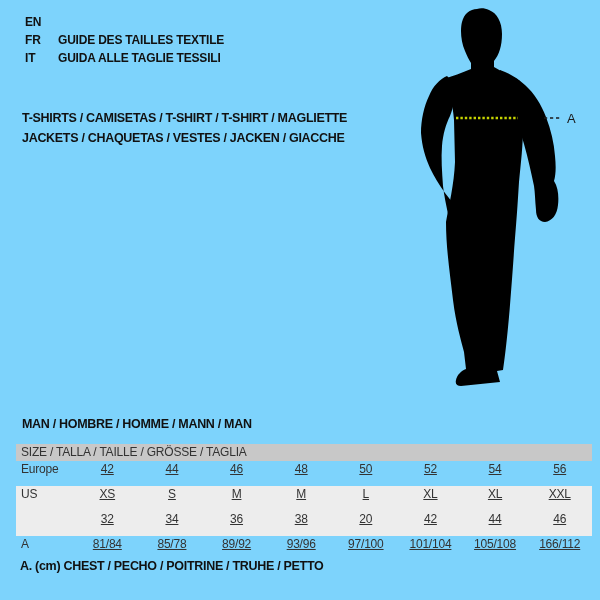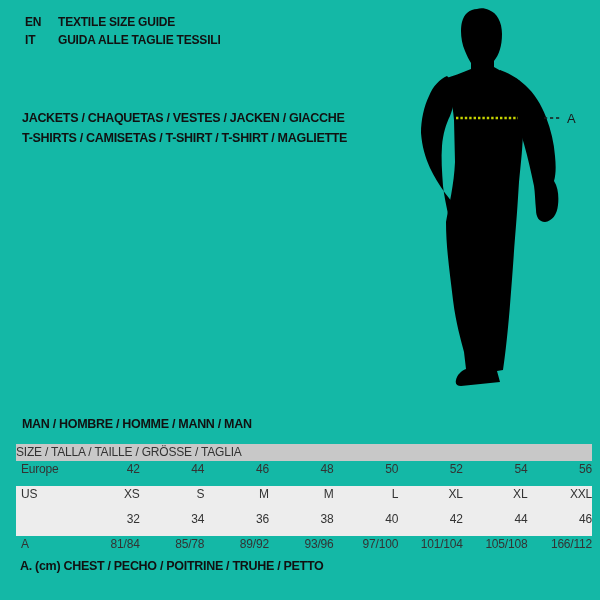--- a/index.html
+++ b/index.html
@@ -1,59 +1,62 @@
 <!DOCTYPE html>
 <html style="--header-bg: #c8c8c8; --stripe-bg: #ededed;"><head>
 <meta charset="utf-8">
 <style>
   html,body { margin:0; padding:0; background:#fff; }
   .stage {
-    position:relative; width:600px; height:600px; background:#14b8a6;
+    position:relative; width:600px; height:600px; background:#7dd3fc;
     font-family:"Liberation Sans", sans-serif; color:#111; overflow:hidden;
   }
   
   .lang-list { position:absolute; left:25px; top:13px; font-size:12px; font-weight:bold; letter-spacing:-0.2px; }
   .lang-row  { display:flex; height:18.2px; align-items:center; }
   .lang-code { width:33px; }
   
   .cats { position:absolute; left:22px; top:109px; font-size:12.5px; font-weight:bold; line-height:19.5px; letter-spacing:-0.3px; white-space:nowrap; }
   
   .figure-svg { position:absolute; left:395px; top:0; width:205px; height:400px; }
   .measure-a-text { font-family:"Liberation Sans", sans-serif; font-size:13px; fill:#1a1a1a; }
   
   .man-label { position:absolute; left:22px; top:417px; font-size:12.5px; font-weight:bold; letter-spacing:-0.3px; }
   
   .size-table { position:absolute; left:16px; top:444px; width:576px; font-size:12px; color:#333; letter-spacing:-0.2px; }
-  .t-header { background:var(--header-bg,#c8c8c8); height:17px; line-height:17px; color:#333; }
+  .t-header { background:var(--header-bg,#c8c8c8); height:17px; line-height:17px; padding-left:5px; color:#333; }
   .t-row { display:flex; height:25px; line-height:17px; }
   .t-row.stripe { background:var(--stripe-bg,#ededed); }
   .t-label { width:54px; padding-left:5px; }
-  .t-cell { flex:1; text-align:right; }
+  .t-cell { flex:1; text-align:center;text-decoration:underline; }
   
   .footnote { position:absolute; left:20px; top:548px; font-size:12.5px; font-weight:bold; letter-spacing:-0.3px;margin-top:11px; }
 </style>
 </head>
 <body>
 
 <div class="stage">
 
   <div class="lang-list">
     <div class="lang-row">
       <span class="lang-code">EN</span>
-      <span class="lang-label">TEXTILE SIZE GUIDE</span>
+    </div>
+    <div class="lang-row">
+      <span class="lang-code">FR</span>
+      <span class="lang-label">GUIDE DES TAILLES TEXTILE</span>
     </div>
     <div class="lang-row">
       <span class="lang-code">IT</span>
       <span class="lang-label">GUIDA ALLE TAGLIE TESSILI</span>
     </div>
   </div>
 
   <div class="cats">
+    <div>T-SHIRTS / CAMISETAS / T-SHIRT / T-SHIRT / MAGLIETTE</div>
     <div>JACKETS / CHAQUETAS / VESTES / JACKEN / GIACCHE</div>
-    <div>T-SHIRTS / CAMISETAS / T-SHIRT / T-SHIRT / MAGLIETTE</div>
   </div>
 
   <svg class="figure-svg" viewBox="395 0 205 400">
     <g fill="#000000">
 
       <path d="
         M 477 9
         C 470 9 464 14 462 22
         C 460 30 461 42 465 51
         C 467 56 469 60 471 63
@@ -145,21 +148,21 @@
       <span class="t-cell">XL</span>
       <span class="t-cell">XXL</span>
     </div>
 
     <div class="t-row stripe">
       <span class="t-label"></span>
       <span class="t-cell">32</span>
       <span class="t-cell">34</span>
       <span class="t-cell">36</span>
       <span class="t-cell">38</span>
-      <span class="t-cell">40</span>
+      <span class="t-cell">20</span>
       <span class="t-cell">42</span>
       <span class="t-cell">44</span>
       <span class="t-cell">46</span>
     </div>
 
     <div class="t-row">
       <span class="t-label">A</span>
       <span class="t-cell">81/84</span>
       <span class="t-cell">85/78</span>
       <span class="t-cell">89/92</span>

